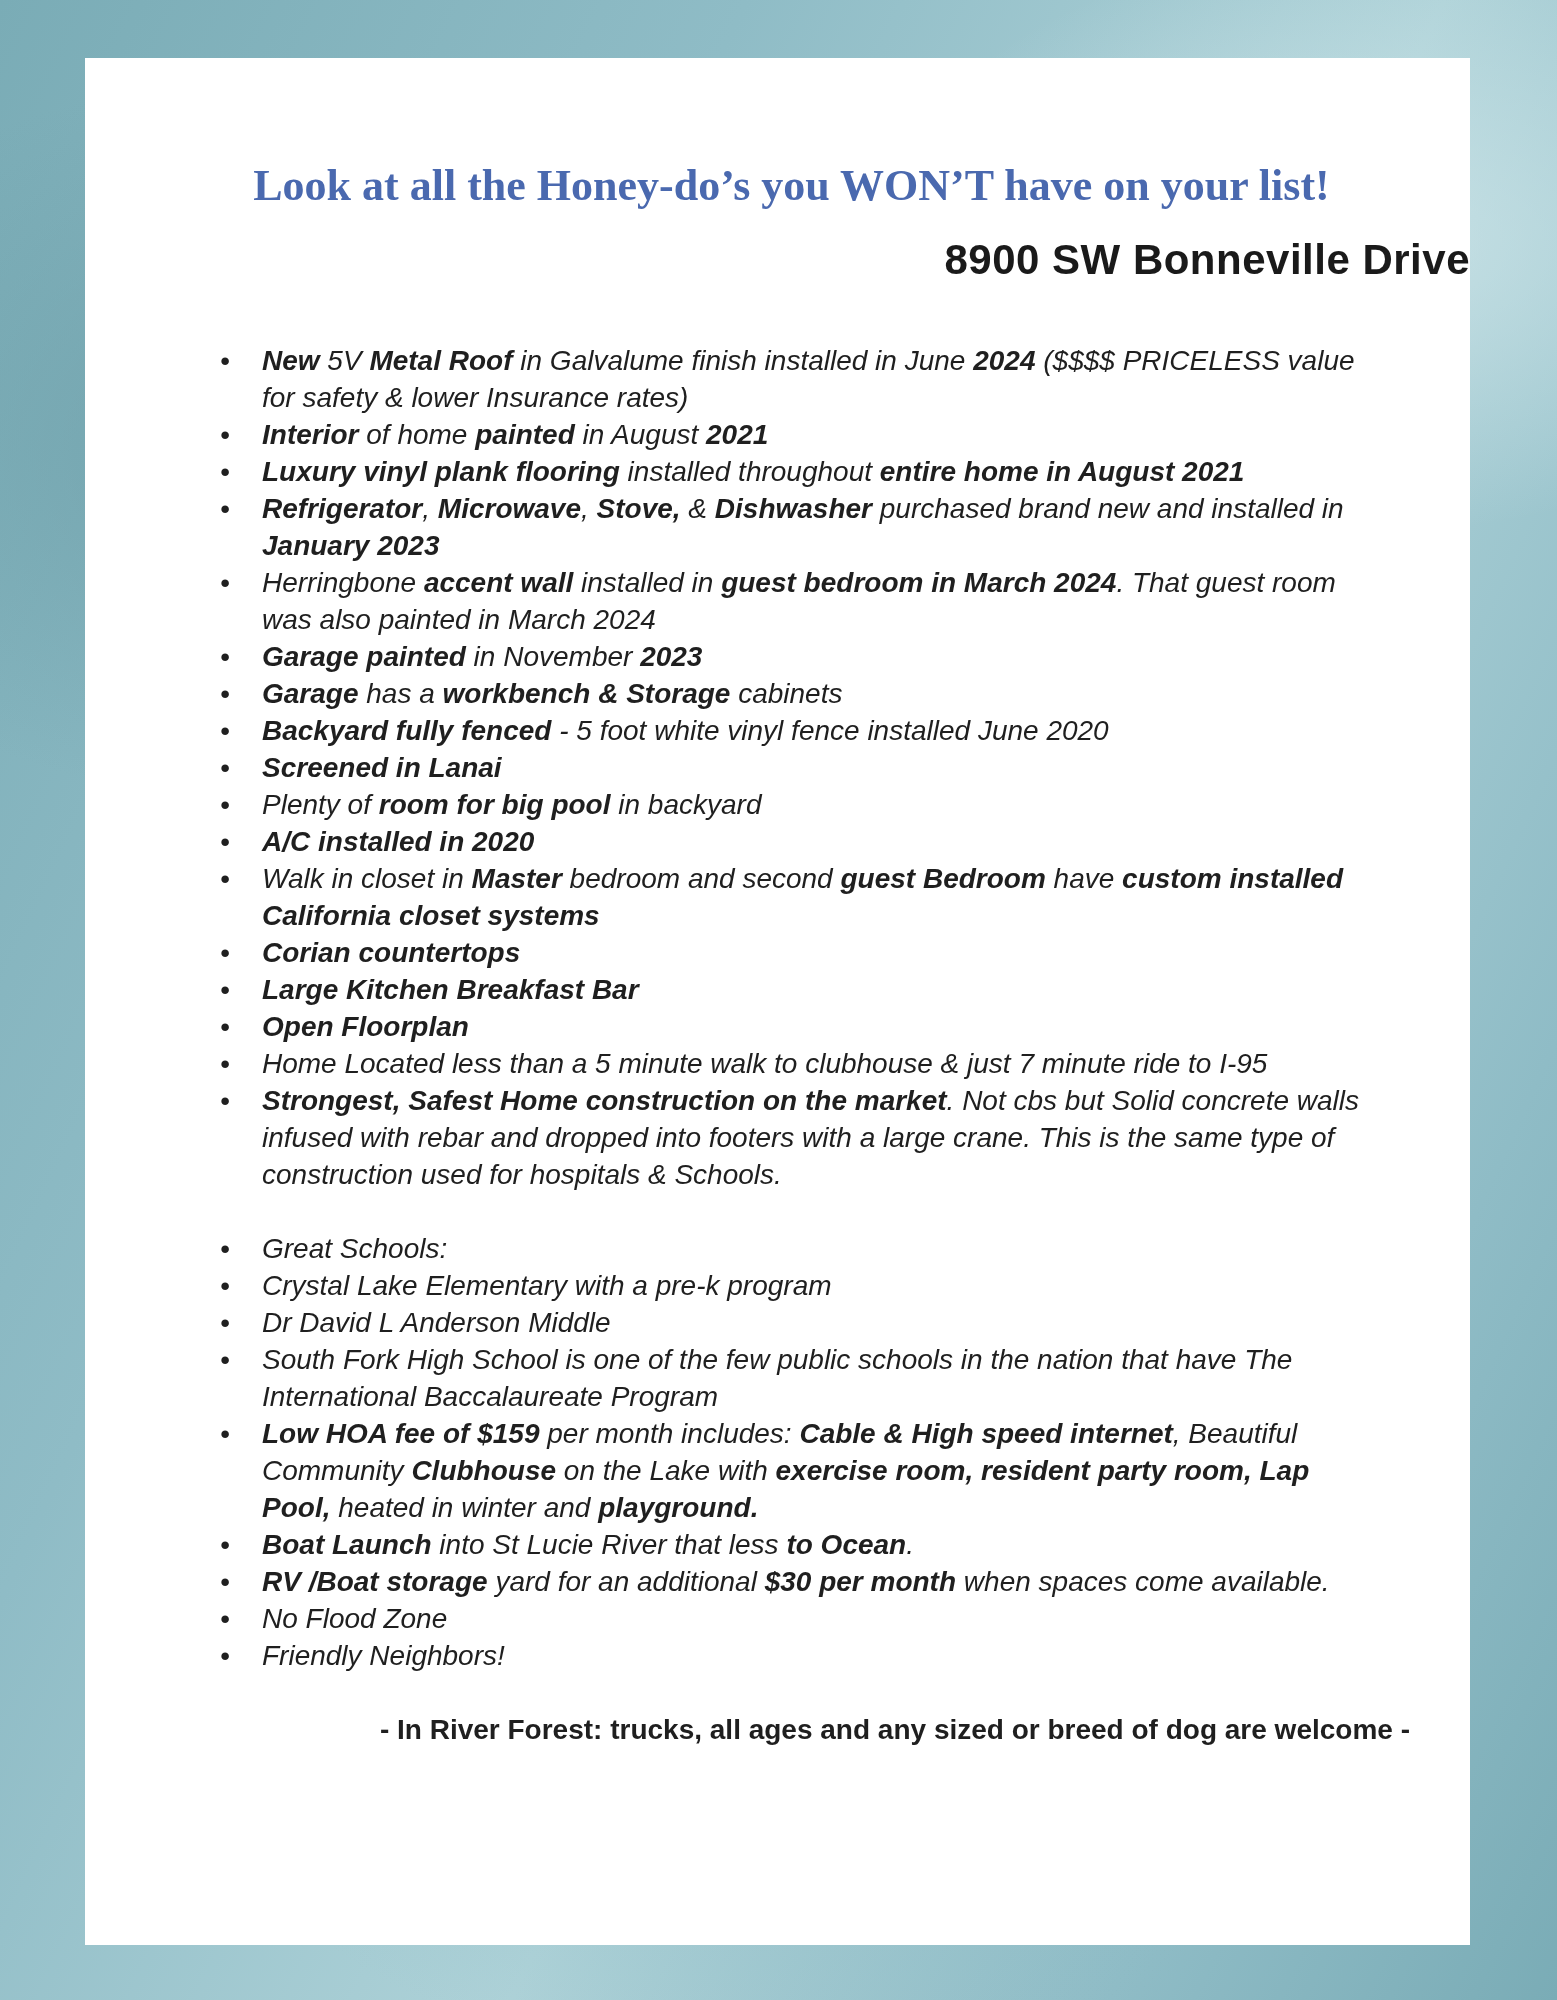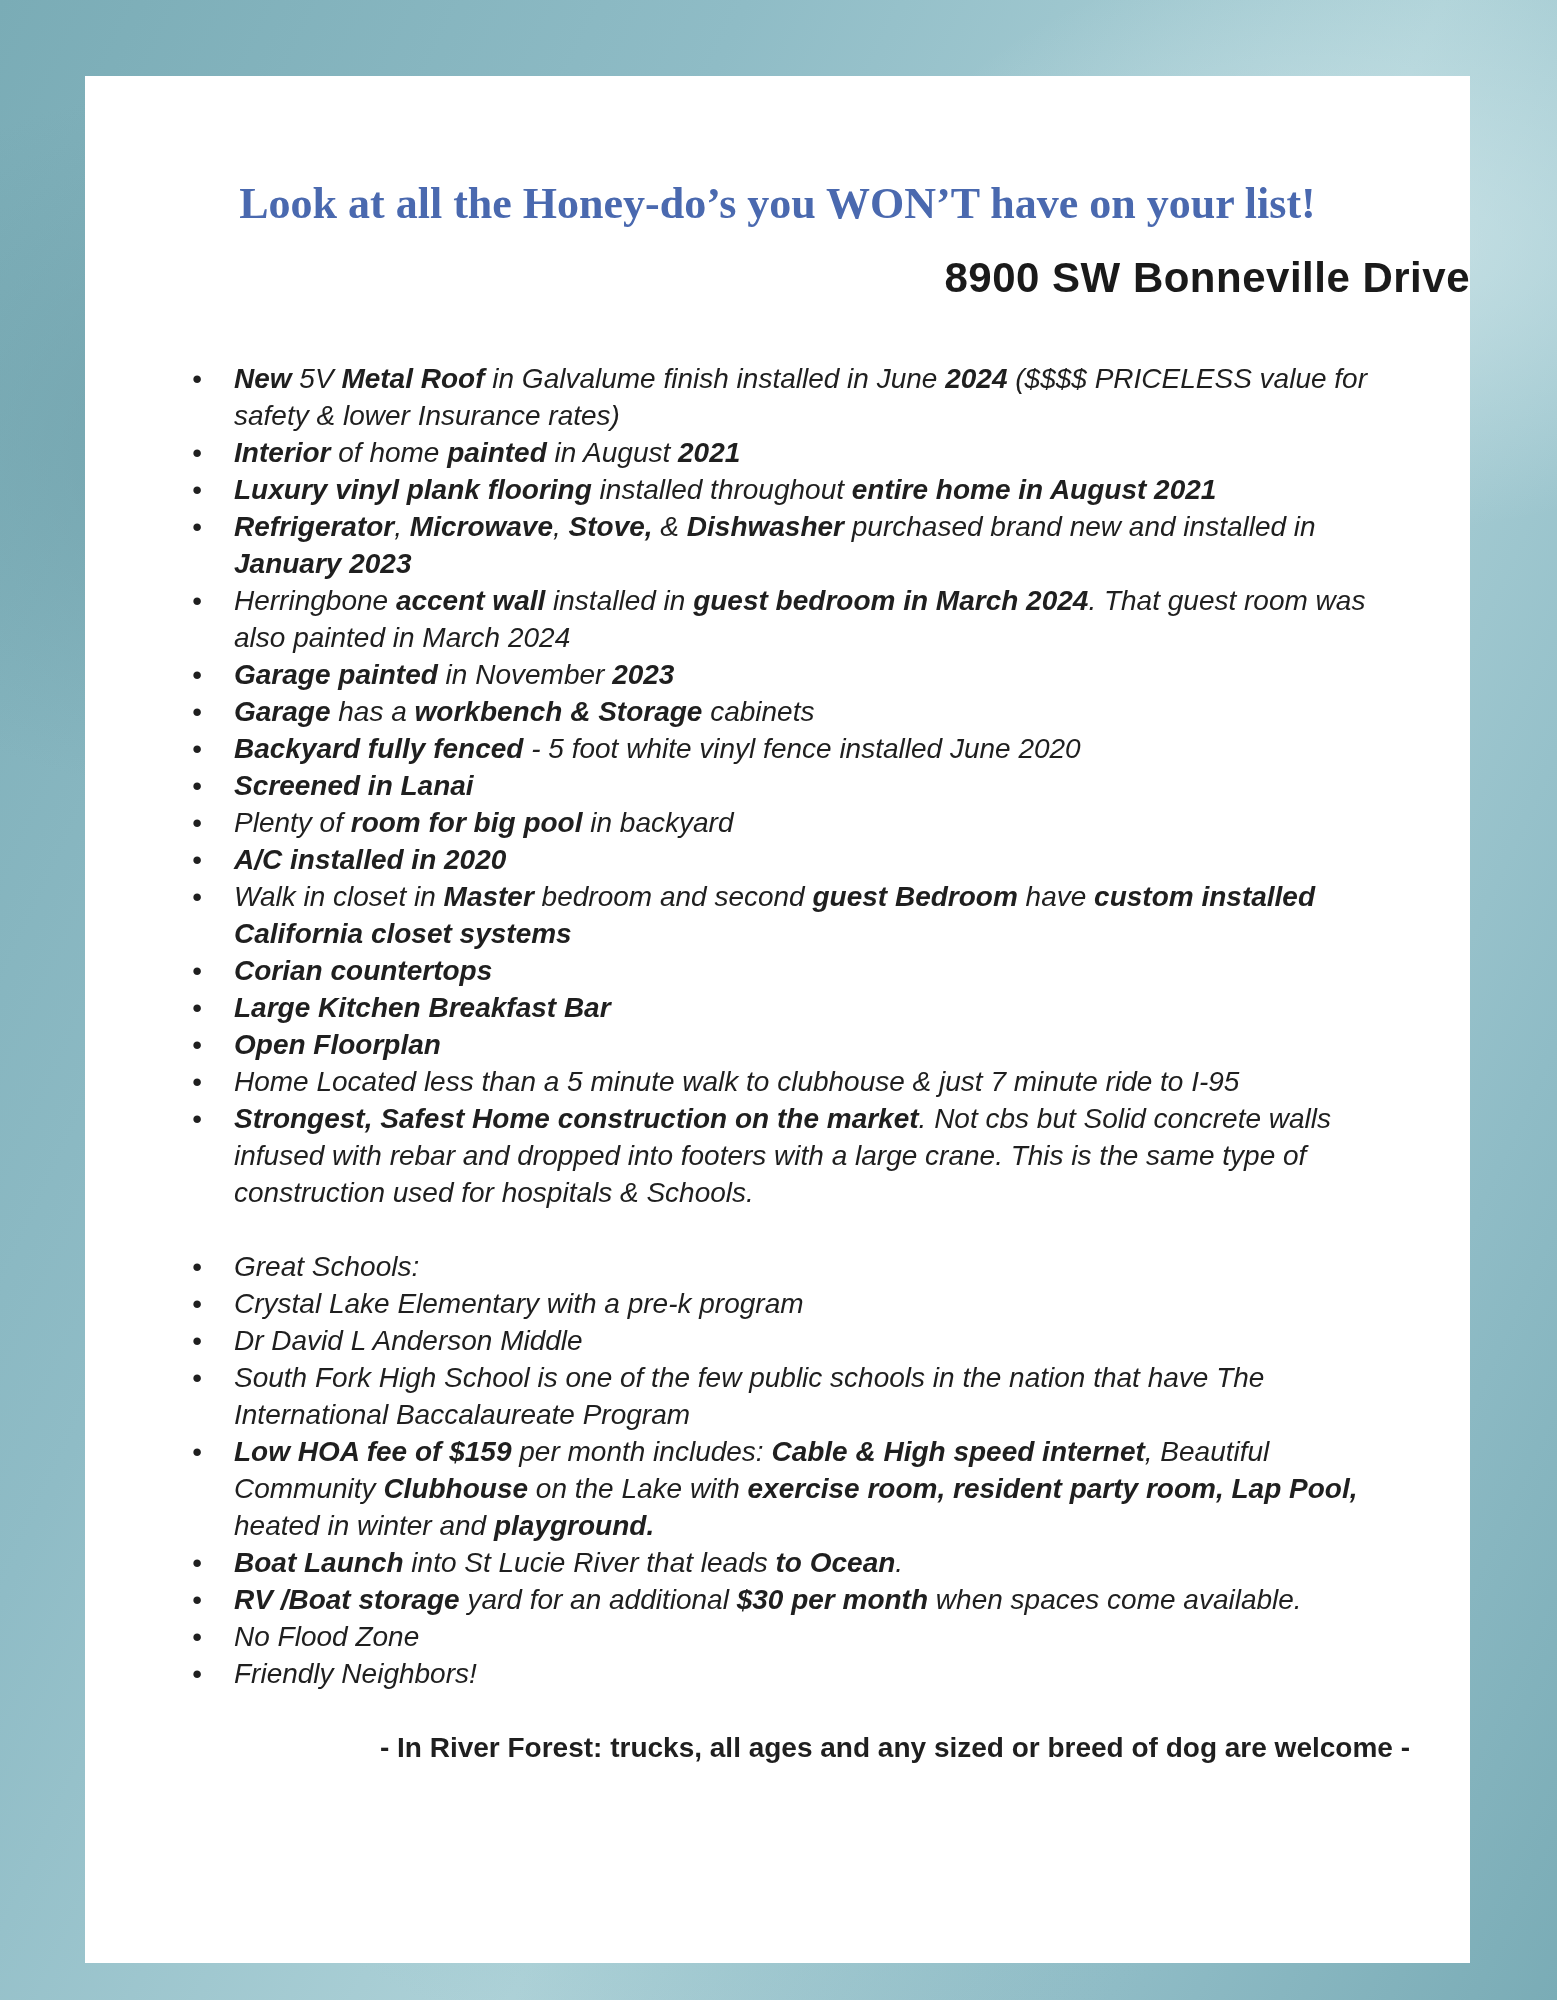--- a/index.html
+++ b/index.html
@@ -24,24 +24,25 @@
     background:
       radial-gradient(ellipse 600px 500px at 12% 22%, rgba(106,156,166,0.55), rgba(106,156,166,0) 70%),
       radial-gradient(ellipse 700px 420px at 88% 12%, rgba(215,235,238,0.65), rgba(215,235,238,0) 70%),
       radial-gradient(ellipse 800px 500px at 50% 85%, rgba(140,185,195,0.45), rgba(140,185,195,0) 75%),
       linear-gradient(115deg, var(--teal-dark) 0%, var(--teal) 30%, var(--teal-light) 58%, var(--teal) 82%, var(--teal-dark) 100%);
     overflow: hidden;
   }
   .sheet {
     position: absolute;
     left: 85px;
-    top: 76px;
+    top: 58px;
     width: 1385px;
     height: 1887px;
     background: var(--page-white);
+    padding-left: 28px;
   }
   .title {
     margin: 0;
     padding: 104px 40px 0 40px;
     text-align: center;
     font-family: "Liberation Serif", serif;
     font-weight: bold;
     font-size: 44px;
     line-height: 1.1;
     color: var(--headline-blue);
@@ -105,20 +106,20 @@
         <li><span class="b">Corian countertops</span></li>
         <li><span class="b">Large Kitchen Breakfast Bar</span></li>
         <li><span class="b">Open Floorplan</span></li>
         <li><span>Home Located less than a 5 minute walk to clubhouse &amp; just 7 minute ride to I-95</span></li>
         <li><span class="b">Strongest, Safest Home construction on the market</span><span>. Not cbs but Solid concrete walls infused with rebar and dropped into footers with a large crane. This is the same type of construction used for hospitals &amp; Schools.</span></li>
         <li class="gap"><span>Great Schools:</span></li>
         <li><span>Crystal Lake Elementary with a pre-k program</span></li>
         <li><span>Dr David L Anderson Middle</span></li>
         <li><span>South Fork High School is one of the few public schools in the nation that have The International Baccalaureate Program</span></li>
         <li><span class="b">Low HOA fee of $159</span><span> per month includes: </span><span class="b">Cable &amp; High speed internet</span><span>, Beautiful Community </span><span class="b">Clubhouse</span><span> on the Lake with </span><span class="b">exercise room, resident party room, Lap Pool,</span><span> heated in winter and </span><span class="b">playground.</span></li>
-        <li><span class="b">Boat Launch</span><span> into St Lucie River that leads </span><span class="b">to Ocean</span><span>.</span></li>
+        <li><span class="b">Boat Launch</span><span> into St Lucie River that less </span><span class="b">to Ocean</span><span>.</span></li>
         <li><span class="b">RV /Boat storage</span><span> yard for an additional </span><span class="b">$30 per month</span><span> when spaces come available.</span></li>
         <li><span>No Flood Zone</span></li>
         <li><span>Friendly Neighbors!</span></li>
       </ul>
     <p class="footer-note">- In River Forest: trucks, all ages and any sized or breed of dog are welcome -</p>
   </div>
 </div>
 
 </body></html>

